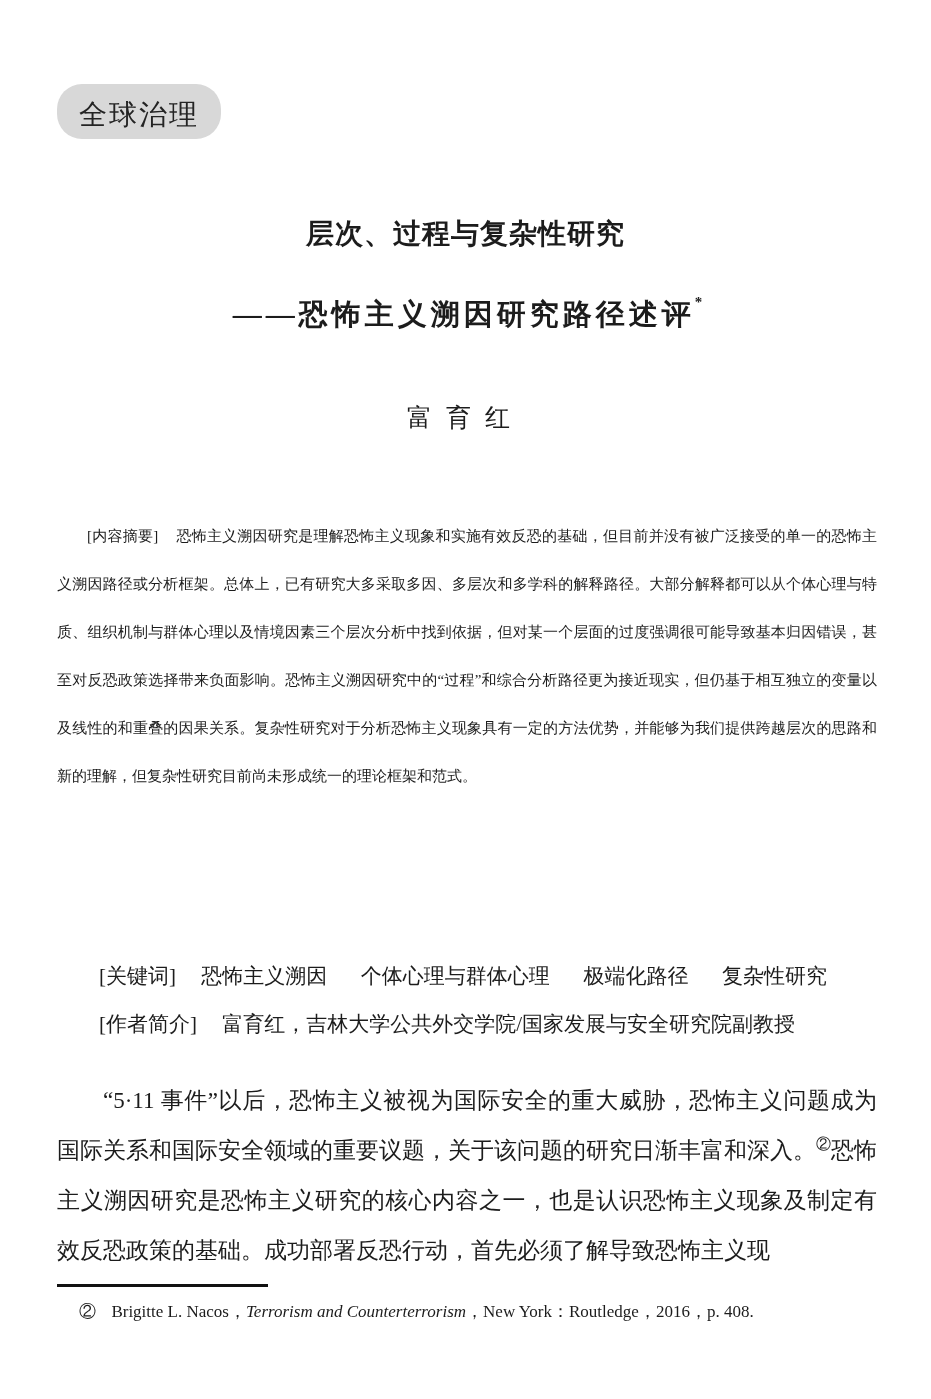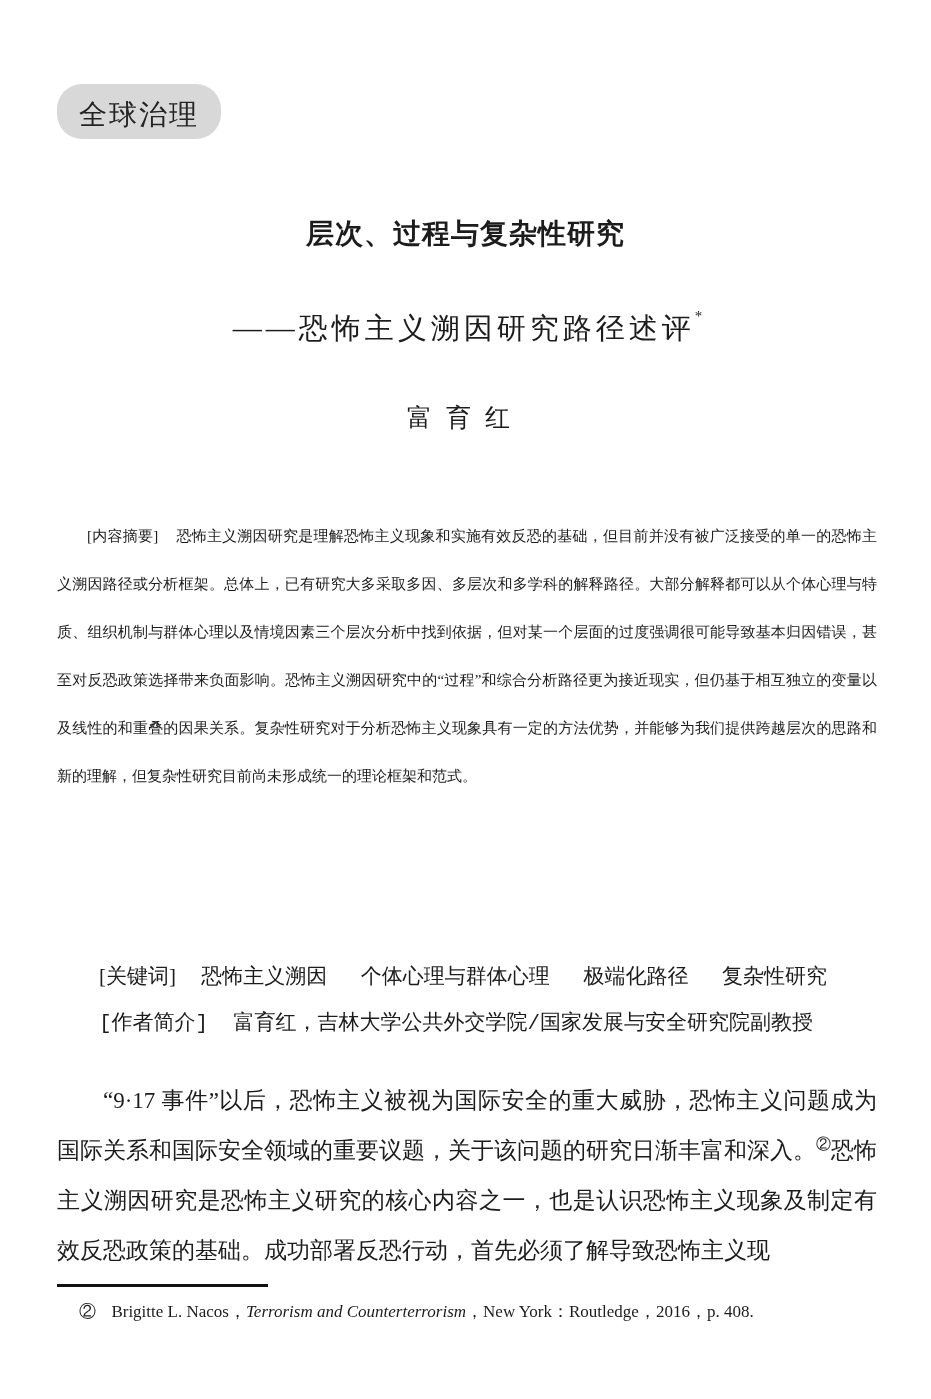--- a/index.html
+++ b/index.html
@@ -35,24 +35,24 @@
     text-align: center;
     font-size: 28px;
     font-weight: 700;
     letter-spacing: 1px;
     line-height: 1.15;
   }
   .subtitle {
     position: absolute;
     left: 0; right: 0;
     top: 297px;
-    margin: 14px;
+    margin: 0;
     text-align: center;
     font-size: 29px;
-    font-weight: 400;
+    font-weight: 700;
     letter-spacing: 4px;
     padding-left: 4px;
     line-height: 1.2;
   }
   .subtitle .note-ref {
     font-size: 15px;
     vertical-align: top;
     position: relative;
     top: -4px;
     letter-spacing: 0;
@@ -86,21 +86,20 @@
   }
   .kw { margin-right: 1.6em; }
   .kw:last-child { margin-right: 0; }
   .bio {
     top: 1000px;
     margin: 0;
     font-size: 21px;
     line-height: 48px;
     text-indent: 2em;
     white-space: nowrap;
-    font-family: Liberation Mono, monospace;
   }
   .body-para {
     top: 1076px;
     margin: 0;
     font-size: 23px;
     line-height: 50px;
     text-align: justify;
     text-indent: 2em;
   }
   .fn-ref {
@@ -144,20 +143,20 @@
   <h2 class="subtitle"><span>——恐怖主义溯因研究路径述评</span><sup class="note-ref">*</sup></h2>
 
   <div class="author">富育红</div>
 
   <p class="abstract col"><span class="meta-label">[内容摘要]</span><span>恐怖主义溯因研究是理解恐怖主义现象和实施有效反恐的基础，但目前并没有被广泛接受的单一的恐怖主义溯因路径或分析框架。总体上，已有研究大多采取多因、多层次和多学科的解释路径。大部分解释都可以从个体心理与特质、组织机制与群体心理以及情境因素三个层次分析中找到依据，但对某一个层面的过度强调很可能导致基本归因错误，甚至对反恐政策选择带来负面影响。恐怖主义溯因研究中的“过程”和综合分析路径更为接近现实，但仍基于相互独立的变量以及线性的和重叠的因果关系。复杂性研究对于分析恐怖主义现象具有一定的方法优势，并能够为我们提供跨越层次的思路和新的理解，但复杂性研究目前尚未形成统一的理论框架和范式。</span></p>
 
   <p class="keywords col"><span class="meta-label">[关键词]</span><span class="kw">恐怖主义溯因</span><span class="kw">个体心理与群体心理</span><span class="kw">极端化路径</span><span class="kw">复杂性研究</span></p>
 
   <p class="bio col"><span class="meta-label">[作者简介]</span><span>富育红，吉林大学公共外交学院/国家发展与安全研究院副教授</span></p>
 
-  <p class="body-para col"><span>“9·17 事件”以后，恐怖主义被视为国际安全的重大威胁，恐怖主义问题成为国际关系和国际安全领域的重要议题，关于该问题的研究日渐丰富和深入。</span><sup class="fn-ref">②</sup><span>恐怖主义溯因研究是恐怖主义研究的核心内容之一，也是认识恐怖主义现象及制定有效反恐政策的基础。成功部署反恐行动，首先必须了解导致恐怖主义现</span></p>
+  <p class="body-para col"><span>“5·11 事件”以后，恐怖主义被视为国际安全的重大威胁，恐怖主义问题成为国际关系和国际安全领域的重要议题，关于该问题的研究日渐丰富和深入。</span><sup class="fn-ref">②</sup><span>恐怖主义溯因研究是恐怖主义研究的核心内容之一，也是认识恐怖主义现象及制定有效反恐政策的基础。成功部署反恐行动，首先必须了解导致恐怖主义现</span></p>
 
   <div class="footnotes">
     <div class="fn-rule"></div>
     <p class="fn"><span class="fn-marker">②</span><span>Brigitte L. Nacos，</span><span class="book-title">Terrorism and Counterterrorism</span><span>，New York：Routledge，2016，p. 408.</span></p>
   </div>
 
 </div>
 
 </body></html>

